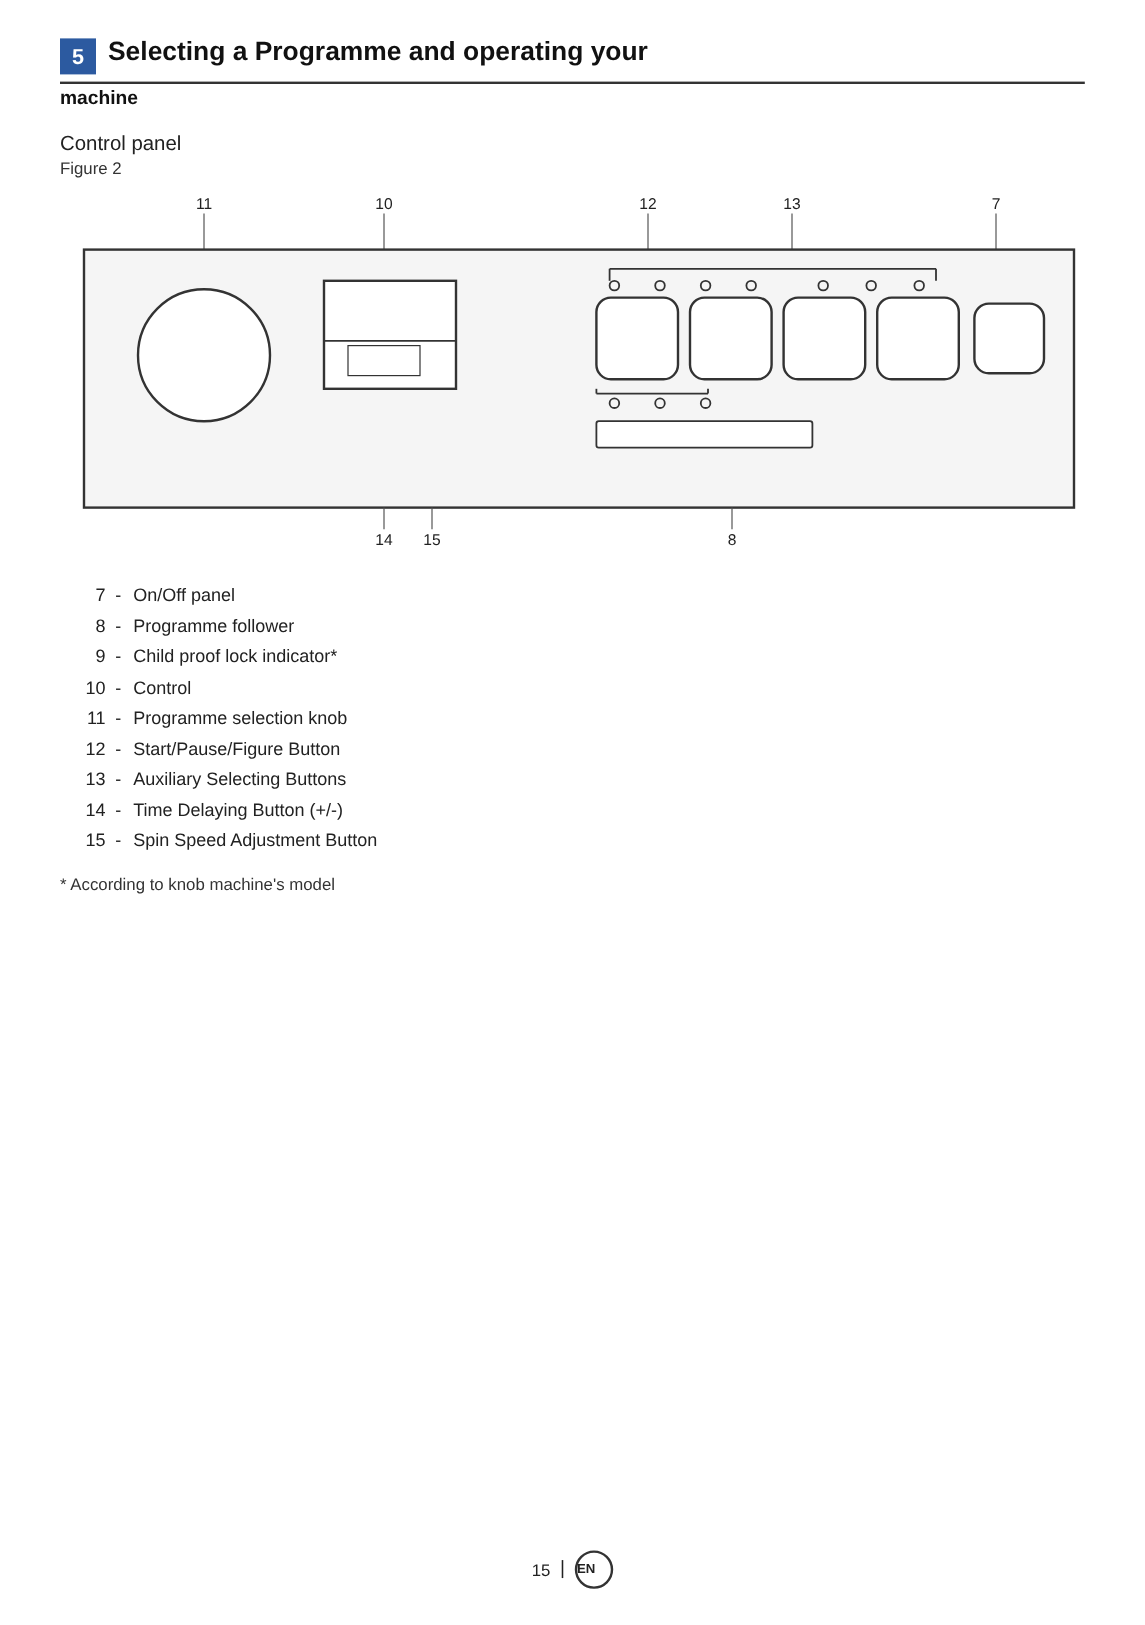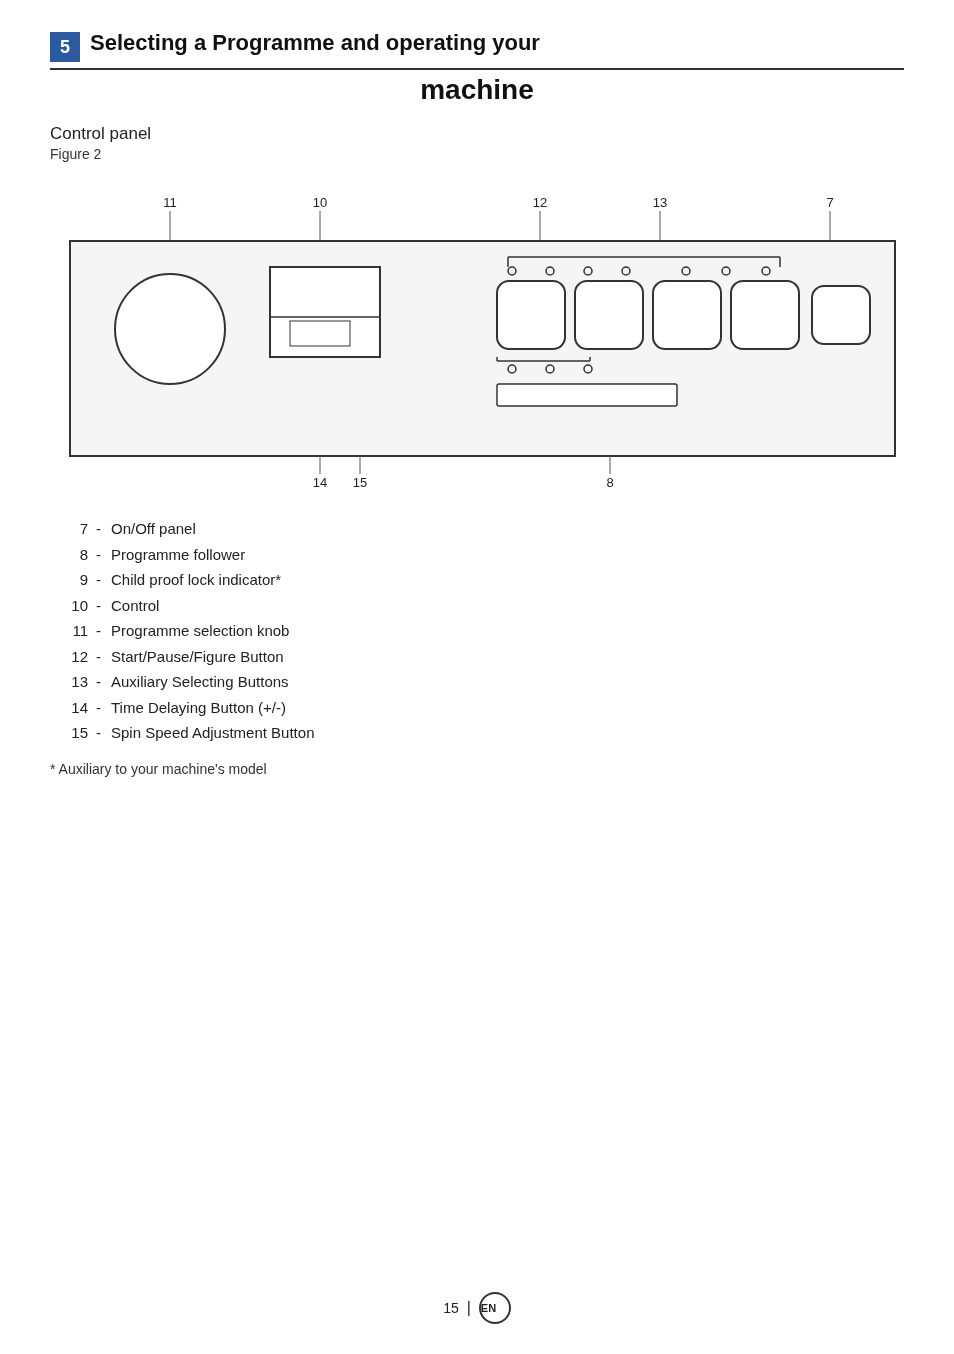--- a/index.html
+++ b/index.html
@@ -31,35 +31,34 @@
       font-weight: bold;
       color: #111;
       line-height: 1.2;
     }
     .title-underline {
       border-bottom: 2px solid #333;
       margin-bottom: 6px;
       padding-bottom: 4px;
     }
     .page-subtitle {
-      font-size: 28px;
+      font-size: 16px;
       font-weight: bold;
       color: #111;
       margin-bottom: 18px;
-      text-align: center;
     }
     .section-label {
       font-size: 17px;
       font-weight: normal;
       margin-bottom: 2px;
     }
     .figure-label {
       font-size: 14px;
       color: #333;
-      margin-bottom: 27px;
+      margin-bottom: 8px;
     }
 
     
     .legend {
       margin-top: 10px;
       margin-left: 10px;
     }
     .legend-row {
       display: flex;
       margin-bottom: 3px;
@@ -242,21 +241,21 @@
     <span class="legend-dash">-</span>
     <span class="legend-text">Time Delaying Button (+/-)</span>
   </div>
   <div class="legend-row">
     <span class="legend-num">15</span>
     <span class="legend-dash">-</span>
     <span class="legend-text">Spin Speed Adjustment Button</span>
   </div>
 </div>
 
-<div class="footnote">* Auxiliary to your machine's model</div>
+<div class="footnote">* According to knob machine's model</div>
 
 <div class="page-footer">
   <span class="footer-page-num">15</span>
   <span style="font-size:16px;">|</span>
   <div class="footer-badge">
     <span>EN</span>
   </div>
 </div>
 
 </body></html>

